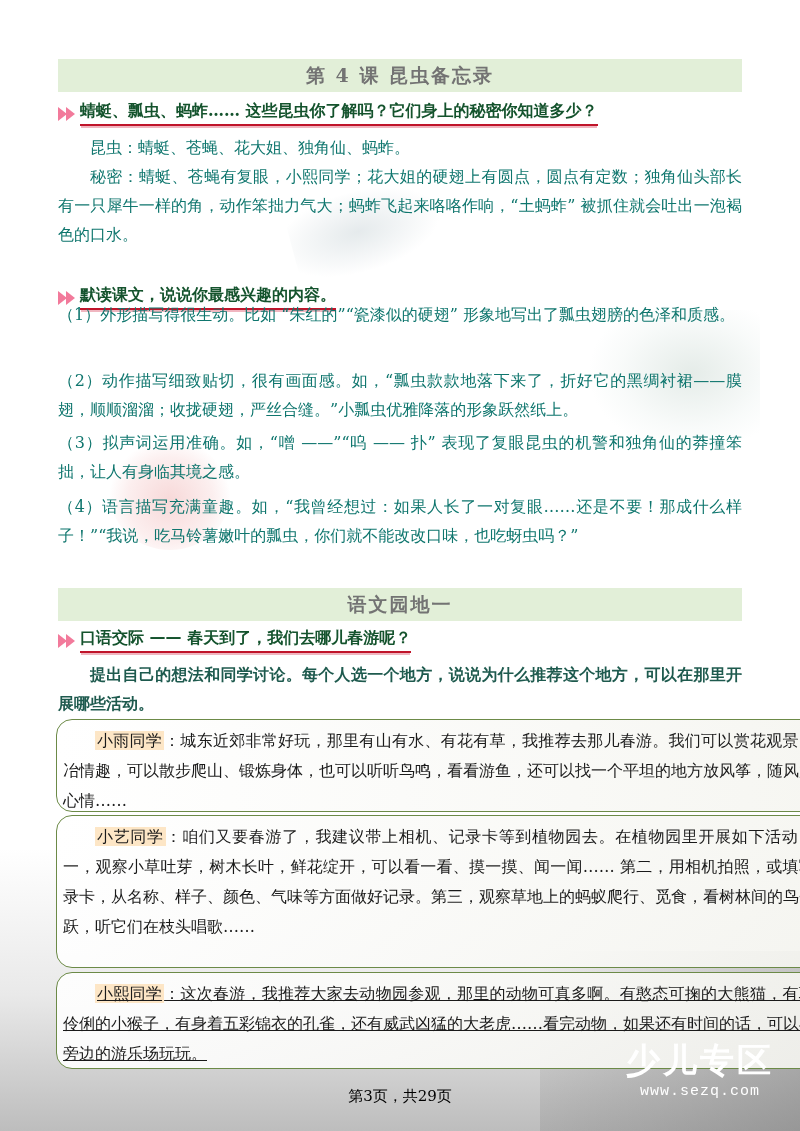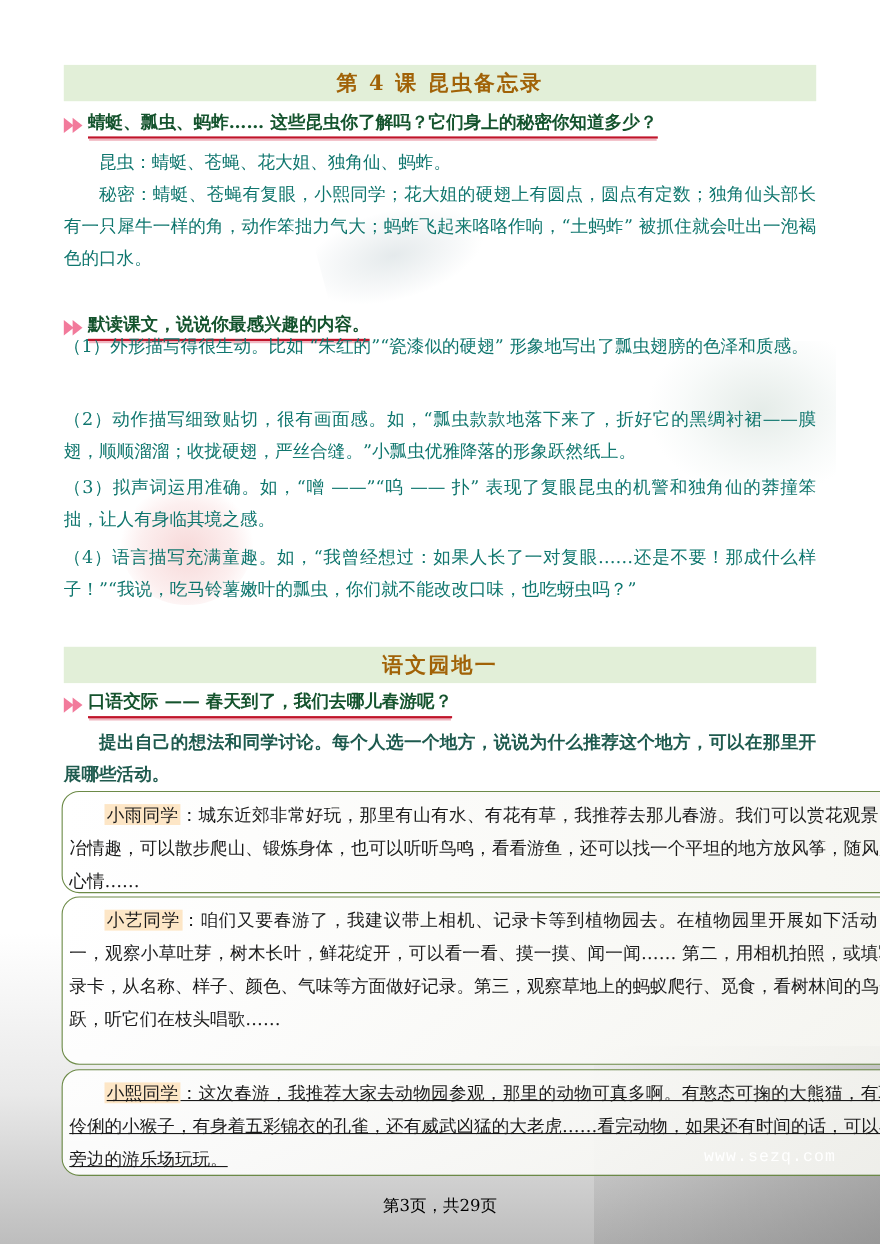--- a/index.html
+++ b/index.html
@@ -29,21 +29,21 @@
     }
     .deco.ladybug {
       left: 110px; top: 440px; width: 120px; height: 110px; border-radius: 50%;
       background: radial-gradient(circle at 50% 55%, rgba(220,80,80,0.22) 0%, rgba(230,120,120,0.12) 50%, rgba(255,255,255,0) 72%);
     }
 
     .section-banner {
       position: absolute; left: 58px; width: 684px; height: 33px;
       background: #e2efd8;
       display: flex; align-items: center; justify-content: center;
-      font-family: "DejaVu Serif", serif; font-weight: bold; font-size: 19px; color: #a16207;
+      font-family: "DejaVu Serif", serif; font-weight: bold; font-size: 19px; color: #737373;
       letter-spacing: 2px;
     }
     .prompt {
       position: absolute; left: 58px; display: flex; align-items: center;
       font-weight: bold; font-size: 16px; color: #14532d;
     }
     .prompt .arrow {
       display: inline-block; width: 20px; height: 18px; margin-right: 2px; position: relative;
     }
     .prompt .arrow::before, .prompt .arrow::after {
@@ -148,14 +148,15 @@
 
 <div class="card" style="top:972px; height:97px;text-decoration:underline;">
   <div class="first">
     <span class="speaker">小熙同学</span><span>：这次春游，我推荐大家去动物园参观，那里的动物可真多啊。有憨态可掬的大熊猫，有聪明伶俐的小猴子，有身着五彩锦衣的孔雀，还有威武凶猛的大老虎……看完动物，如果还有时间的话，可以再到旁边的游乐场玩玩。</span>
   </div>
 </div>
 
 <div class="footer">第3页，共29页</div>
 
 <div class="watermark">
+  <div class="wm-title">少儿专区</div>
   <div class="wm-url">www.sezq.com</div>
 </div>
 
 </body></html>

